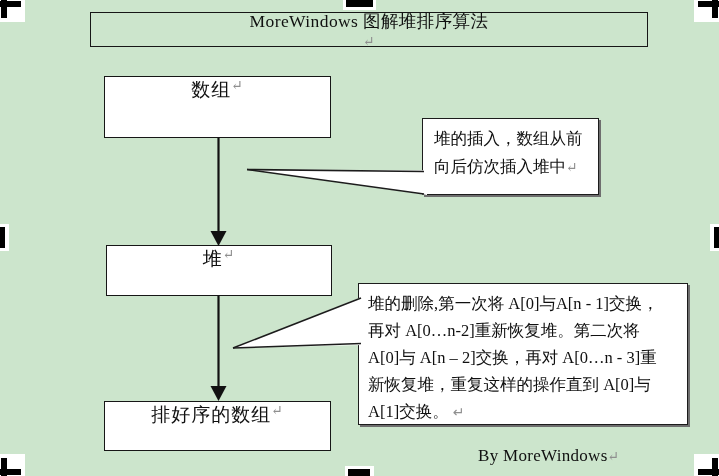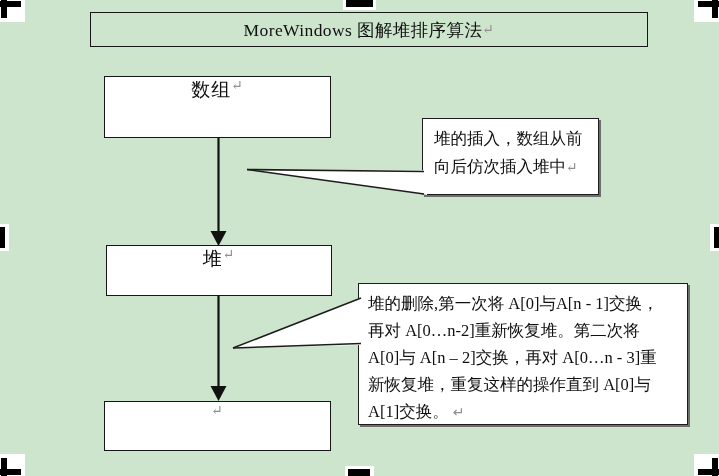--- a/index.html
+++ b/index.html
@@ -7,21 +7,21 @@
     position:relative;width:719px;height:476px;overflow:hidden;
     background:#cce5cc;
     font-family:"Liberation Serif","DejaVu Serif",serif;
     color:#101010;
   }
   .shape{position:absolute;box-sizing:border-box;border:1.8px solid #161616;}
   .title-box{
     left:90px;top:12px;width:558px;height:35px;
     background:transparent;border-width:1.6px;
     display:flex;align-items:center;justify-content:center;
-    font-size:17.5px;letter-spacing:.4px;
+    font-size:17.5px;letter-spacing:.4px;flex-direction:column;
   }
   .flow-box{
     background:#ffffff;
     display:flex;align-items:flex-start;justify-content:center;
     font-size:19px;letter-spacing:1px;
   }
   .box-array{left:104px;top:76px;width:227px;height:62px;}
   .box-heap{left:106px;top:245px;width:226px;height:51px;}
   .box-sorted{left:104px;top:401px;width:227px;height:50px;}
   .callout{
@@ -57,36 +57,40 @@
     <span>数组</span>
       <span class="ret">↵</span>
   </div>
 
   <div class="shape flow-box box-heap">
     <span>堆</span>
       <span class="ret">↵</span>
   </div>
 
   <div class="shape flow-box box-sorted">
+    <span>排好序的数组</span>
       <span class="ret">↵</span>
   </div>
 
   <div class="shape callout callout-insert">
     <span class="pre">堆的插入，数组从前
 向后仿次插入堆中</span><span class="ret">↵</span>
   </div>
 
   <div class="shape callout callout-delete">
     <span class="pre">堆的删除,第一次将 A[0]与A[n - 1]交换，
 再对 A[0…n-2]重新恢复堆。第二次将
 A[0]与 A[n – 2]交换，再对 A[0…n - 3]重
 新恢复堆，重复这样的操作直到 A[0]与
 A[1]交换。</span> <span class="ret">↵</span>
   </div>
 
+  <div class="byline">
+    <span>By MoreWindows</span><span class="ret">↵</span>
+  </div>
 
   <svg class="overlay" width="719" height="476" viewBox="0 0 719 476">
 
     <g>
       <line x1="218.5" y1="138" x2="218.5" y2="234" stroke="#111111" stroke-width="2.2"></line>
       <polygon points="210.5,231 226.5,231 218.5,246" fill="#111111"></polygon>
     </g>
 
     <g>
       <line x1="218.5" y1="296" x2="218.5" y2="388" stroke="#111111" stroke-width="2.2"></line>

